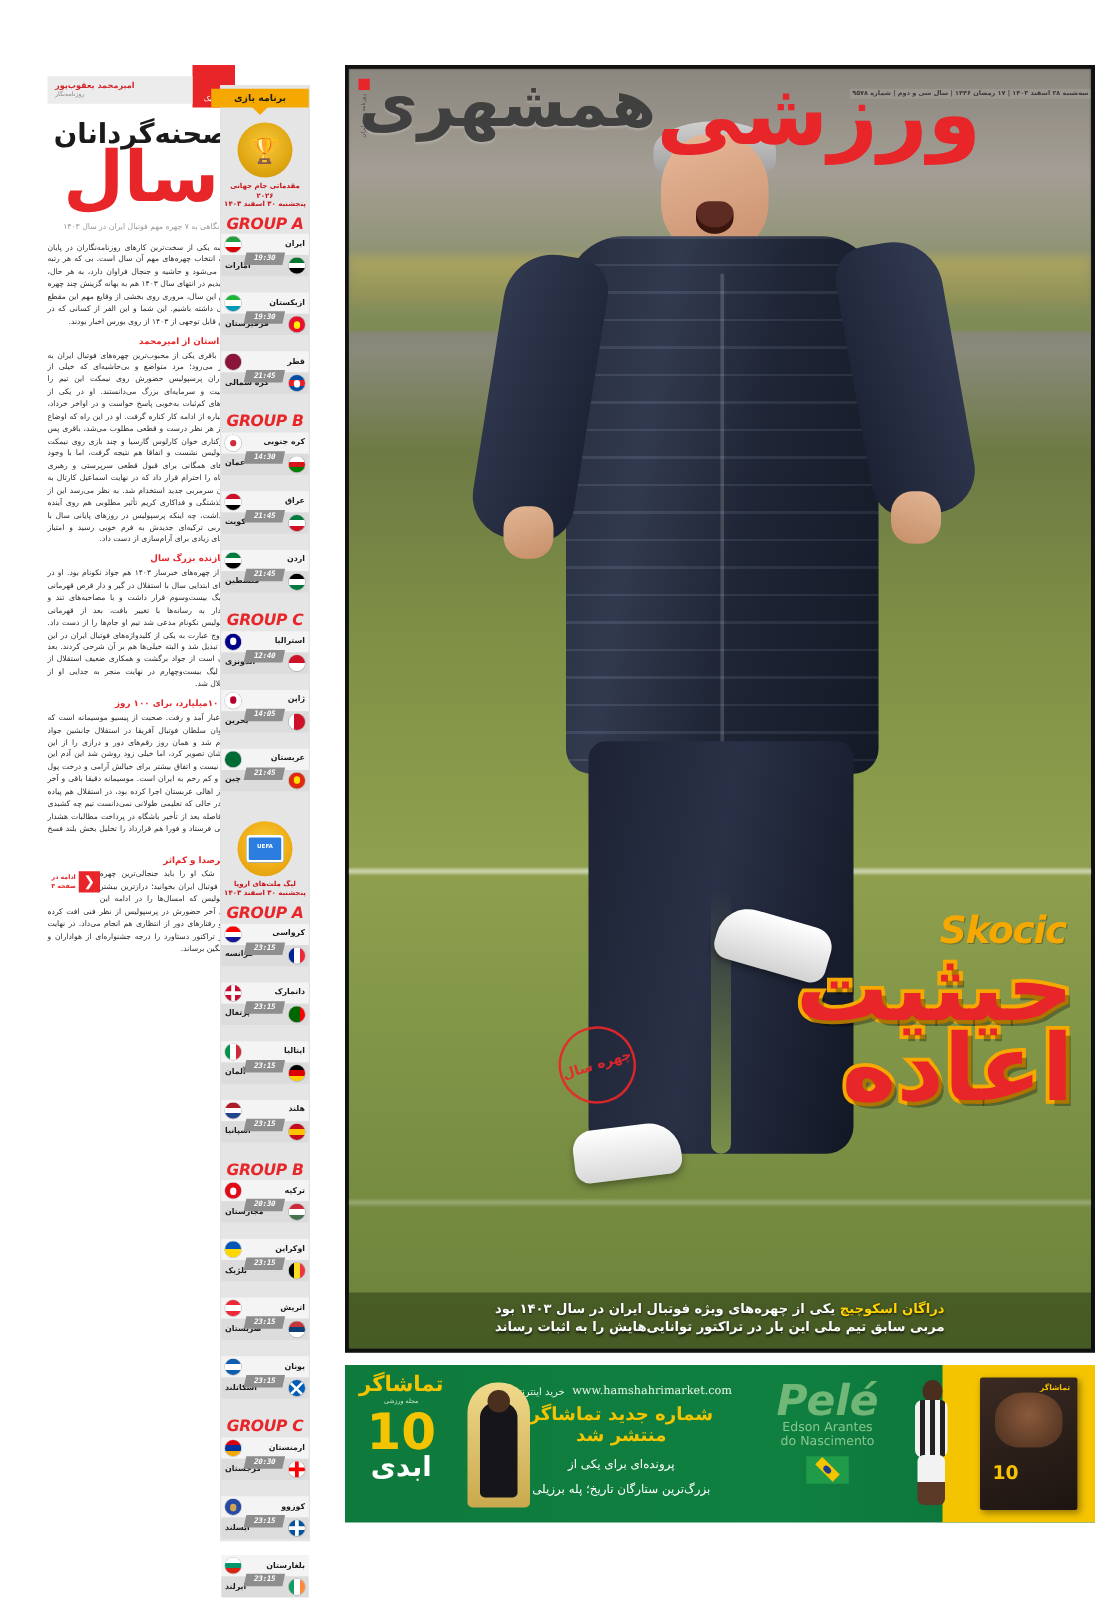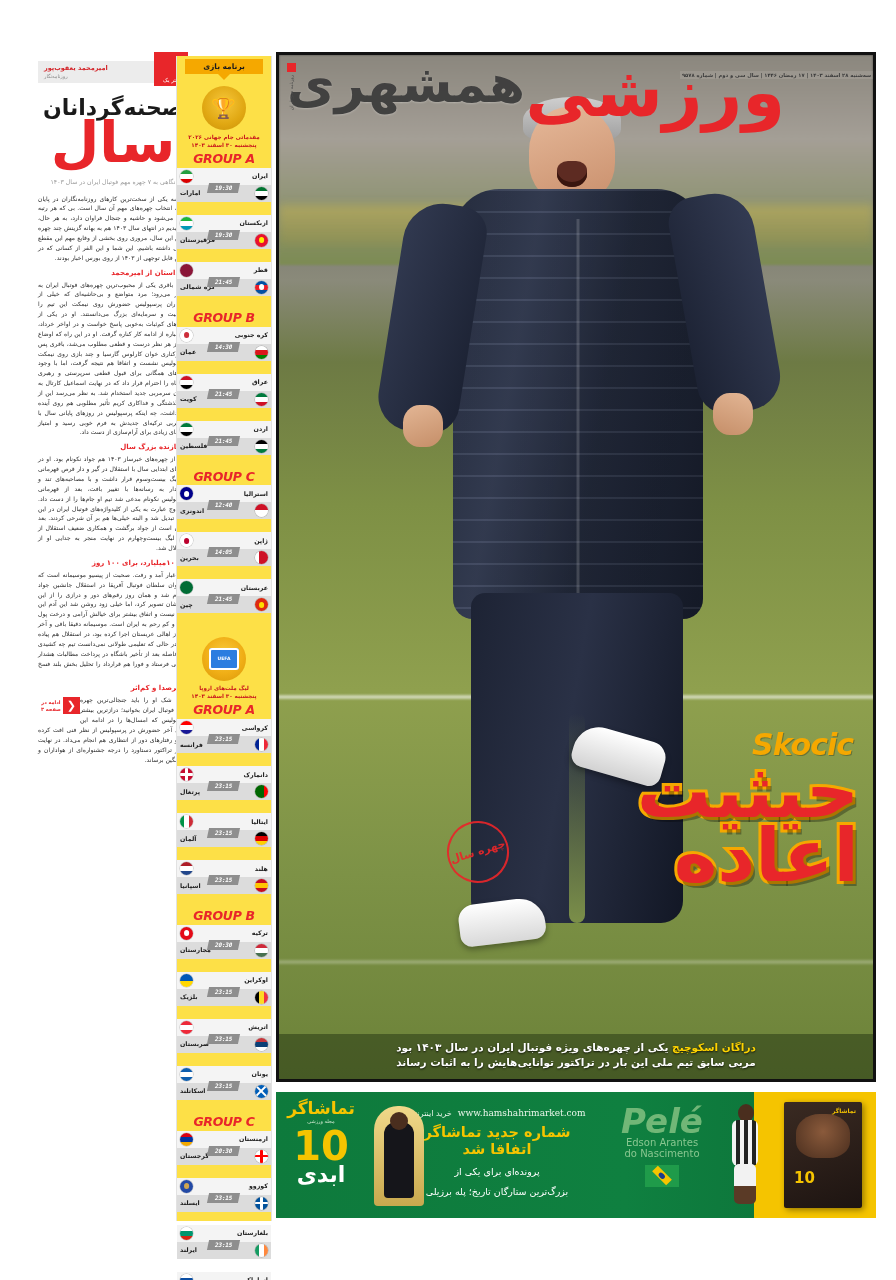--- a/index.html
+++ b/index.html
@@ -78,23 +78,23 @@
   }
   .cont-sq {
     width: 17px; height: 17px; background: #e8262a; color: #fff;
     font-size: 11px; display: flex; align-items: center; justify-content: center;
   }
   .cont-txt { font-size: 5px; color: #e8262a; line-height: 1.3; text-align: center; }
   .cont-txt b { display: block; font-weight: bold; }
 
   
   .col-fix {
-    position: absolute; left: 176px; top: 56px;
-    width: 96px; height: 1165px;
-    background: #fde047; direction: rtl;
+    position: absolute; left: 176px; top: 68px;
+    width: 72px; height: 1165px;
+    background: #e5e5e5; direction: rtl;
     border-right: 1px solid #e2e2e2;
     border-left: 1px solid #e2e2e2;
   }
   .fix-tab {
     margin: 3px auto 0; width: 78px; height: 15px;
     background: #f5a800; color: #1b1b1b;
     font-size: 7.5px; font-weight: bold;
     display: flex; align-items: center; justify-content: center;
     position: relative;
   }
@@ -926,21 +926,21 @@
       <div class="pele-sub">do Nascimento</div>
       <div class="ad-br-flag">
           <span class="rh"></span>
         </div>
     </div>
     <div class="ad-mid">
       <div class="ad-url-row">
         <span class="ad-url">www.hamshahrimarket.com</span>
         <span class="ad-buy">خرید اینترنتی</span>
       </div>
-      <div class="ad-h">شماره جدید تماشاگر اتفاقا شد</div>
+      <div class="ad-h">شماره جدید تماشاگر منتشر شد</div>
       <div class="ad-d">پرونده‌ای برای یکی از</div>
       <div class="ad-d">بزرگ‌ترین ستارگان تاریخ؛ پله برزیلی</div>
     </div>
     <div class="ad-chair">
       <div class="seat"></div>
       <div class="pers"></div>
       <div class="ph"></div>
     </div>
     <div class="ad-left-logo">
       <div class="ad-brand">تماشاگر</div>

